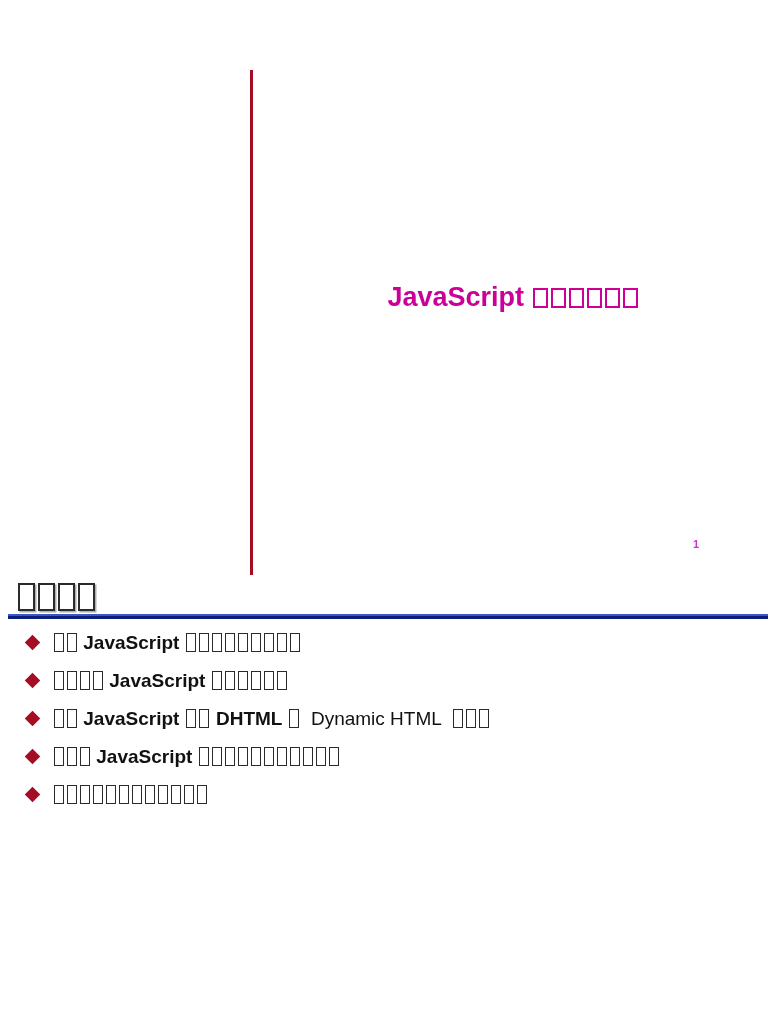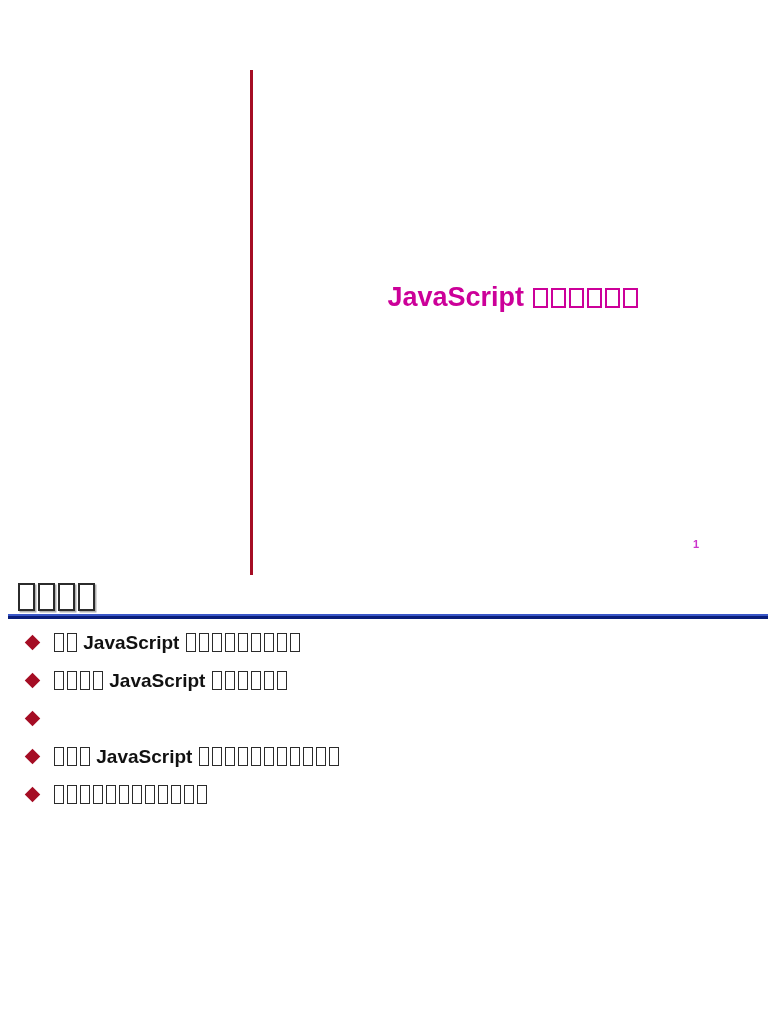--- a/index.html
+++ b/index.html
@@ -63,17 +63,17 @@
   <div class="title"><span class="t bold">JavaScript </span><span class="tofu"></span><span class="tofu"></span><span class="tofu"></span><span class="tofu"></span><span class="tofu"></span><span class="tofu"></span></div>
   <div class="pagenum">1</div>
 </div>
 
 <div id="slide2" class="slide">
   <div class="heading"><span class="tofu"></span><span class="tofu"></span><span class="tofu"></span><span class="tofu"></span></div>
   <div class="hrule"></div>
   <ul class="bullets">
       <li><span class="diamond"></span><span><span class="tofu"></span><span class="tofu"></span><span class="t bold"> JavaScript </span><span class="tofu"></span><span class="tofu"></span><span class="tofu"></span><span class="tofu"></span><span class="tofu"></span><span class="tofu"></span><span class="tofu"></span><span class="tofu"></span><span class="tofu"></span></span></li>
       <li><span class="diamond"></span><span><span class="tofu"></span><span class="tofu"></span><span class="tofu"></span><span class="tofu"></span><span class="t bold"> JavaScript </span><span class="tofu"></span><span class="tofu"></span><span class="tofu"></span><span class="tofu"></span><span class="tofu"></span><span class="tofu"></span></span></li>
-      <li><span class="diamond"></span></li>
+      <li><span class="diamond"></span><span><span class="tofu"></span><span class="tofu"></span><span class="t bold"> JavaScript </span><span class="tofu"></span><span class="tofu"></span><span class="t bold"> DHTML </span><span class="tofu"></span><span class="t">  Dynamic HTML  </span><span class="tofu"></span><span class="tofu"></span><span class="tofu"></span></span></li>
       <li><span class="diamond"></span><span><span class="tofu"></span><span class="tofu"></span><span class="tofu"></span><span class="t bold"> JavaScript </span><span class="tofu"></span><span class="tofu"></span><span class="tofu"></span><span class="tofu"></span><span class="tofu"></span><span class="tofu"></span><span class="tofu"></span><span class="tofu"></span><span class="tofu"></span><span class="tofu"></span><span class="tofu"></span></span></li>
       <li><span class="diamond"></span><span><span class="tofu"></span><span class="tofu"></span><span class="tofu"></span><span class="tofu"></span><span class="tofu"></span><span class="tofu"></span><span class="tofu"></span><span class="tofu"></span><span class="tofu"></span><span class="tofu"></span><span class="tofu"></span><span class="tofu"></span></span></li>
     </ul>
 </div>
 
 </body></html>

